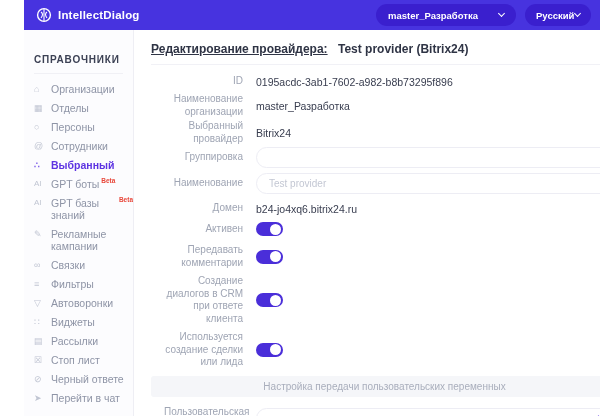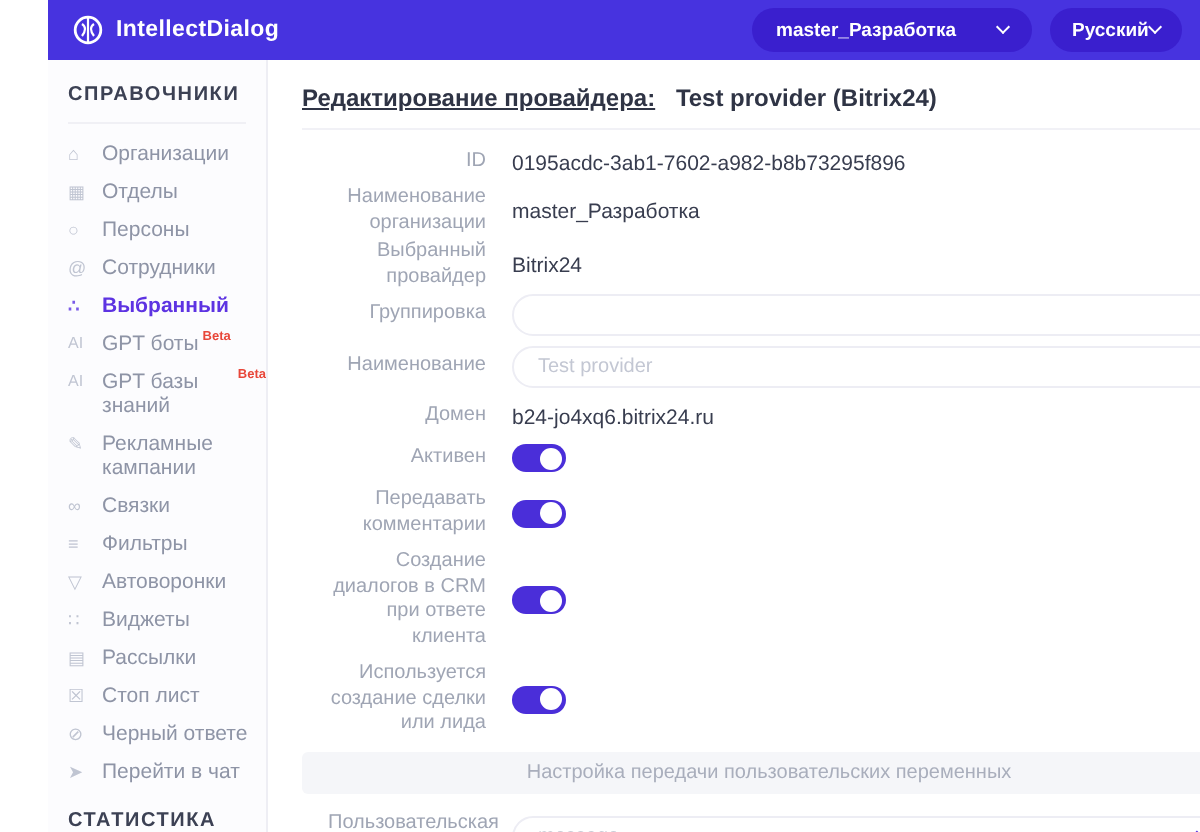--- a/index.html
+++ b/index.html
@@ -26,21 +26,21 @@
     border-bottom:1.8px solid #5730e0; margin-top:-4px; flex-shrink:0; }
   .help { width:14px; height:14px; border:1.3px solid #fff; border-radius:50%;
     color:#fff; font-size:9px; font-weight:bold; display:flex; align-items:center;
     justify-content:center; cursor:pointer; }
 
   
   .body { display:flex; flex:1; overflow:hidden; }
 
   
   .sidebar { width:110px; flex-shrink:0; background:#fcfcfe;
-    border-right:1px solid #eeeef4; padding:10px 0 0 10px; overflow:hidden; }
+    border-right:1px solid #eeeef4; padding:22px 0 0 10px; overflow:hidden; }
   .sec-title { font-size:10px; font-weight:bold; color:#3c4154;
     letter-spacing:.8px; padding:2px 0 8px 0; border-bottom:1px solid #f0f0f5;
     margin-right:10px; }
   .sec-title.stats { margin-top:11px; }
   .items { padding-top:9px; }
   .item { display:flex; align-items:flex-start; margin-bottom:7px;
     color:#8e94a6; font-size:10.5px; line-height:12px; cursor:pointer; }
   .item .ic { width:17px; flex-shrink:0; font-size:9px; color:#c0c5d2;
     text-align:left; line-height:12px; }
   .item.active { color:#5d33e2; font-weight:bold; }

